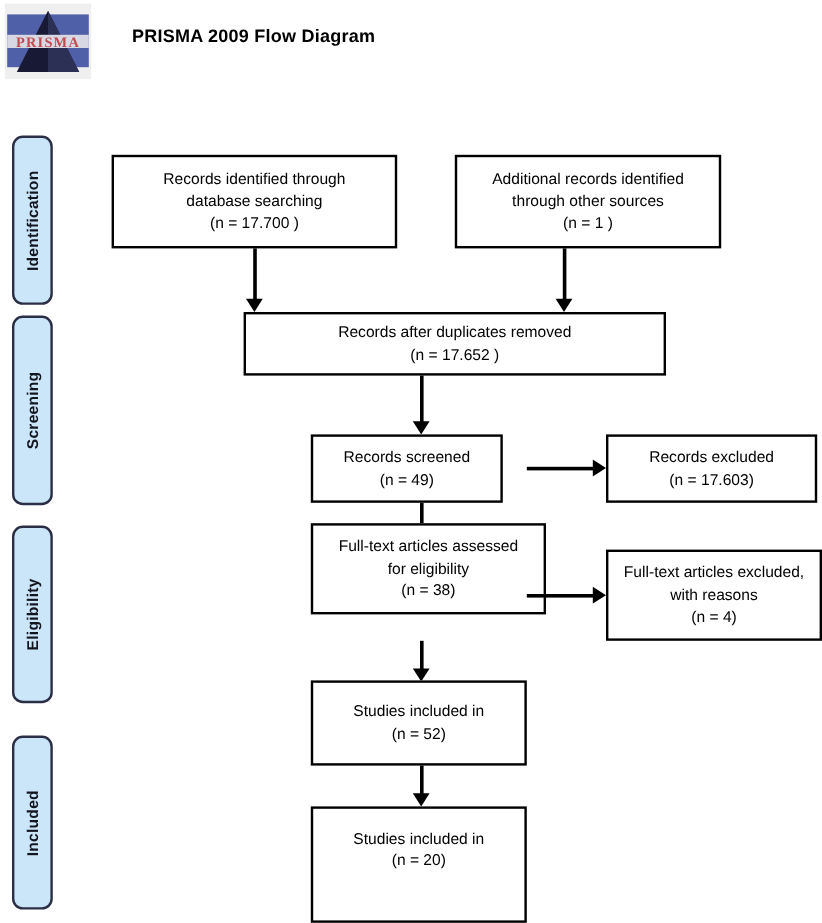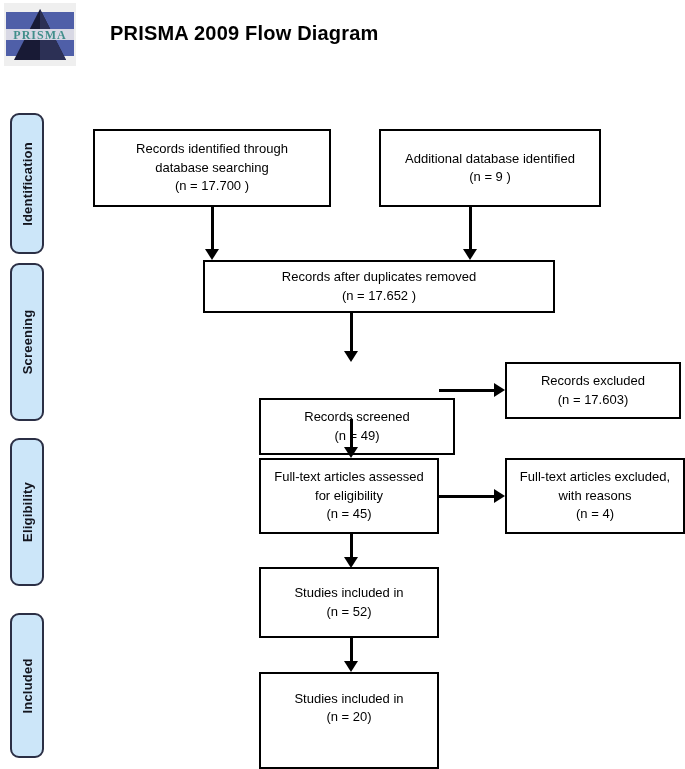--- a/index.html
+++ b/index.html
@@ -64,30 +64,30 @@
   }
   #logo .wordmark {
     position: absolute;
     left: 0;
     top: 25px;
     width: 72px;
     text-align: center;
     font-size: 12px;
     font-weight: bold;
     letter-spacing: 1px;
-    color: #0f766e;
+    color: #b91c1c;
     opacity: 0.75;
     font-family: "Liberation Serif", serif;
   }
 
   #page-title {
     position: absolute;
     left: 110px;
     top: 22px;
-    font-size: 20px;
+    font-size: 15px;
     font-weight: bold;
     letter-spacing: 0.2px;
     white-space: nowrap;
   }
 
   
   .stage-pill {
     position: absolute;
     left: 10px;
     width: 34px;
@@ -186,58 +186,59 @@
   <span class="stage-label">Included</span>
 </div>
 
 <div class="flow-box" style="left:93px; top:129px; width:238px; height:78px;">
   <span class="line">Records identified through</span>
   <span class="line">database searching</span>
   <span class="line">(n =  17.700 )</span>
 </div>
 
 <div class="flow-box" style="left:379px; top:129px; width:222px; height:78px;">
-  <span class="line">Additional database identified</span>
-  <span class="line">(n =  9 )</span>
+  <span class="line">Additional records identified</span>
+  <span class="line">through other sources</span>
+  <span class="line">(n =  1 )</span>
 </div>
 
 <div class="vline" style="left:211px; top:207px; height:46px;"></div>
 <div class="arrow-down" style="left:205px; top:249px;"></div>
 
 <div class="vline" style="left:469px; top:207px; height:46px;"></div>
 <div class="arrow-down" style="left:463px; top:249px;"></div>
 
 <div class="flow-box" style="left:203px; top:260px; width:352px; height:53px;">
   <span class="line">Records after duplicates removed</span>
   <span class="line">(n = 17.652  )</span>
 </div>
 
 <div class="vline" style="left:350px; top:313px; height:42px;"></div>
 <div class="arrow-down" style="left:344px; top:351px;"></div>
 
-<div class="flow-box" style="left:259px; top:362px; width:196px; height:57px;margin-top:36px;">
+<div class="flow-box" style="left:259px; top:362px; width:160px; height:57px;">
   <span class="line">Records screened</span>
   <span class="line">(n = 49)</span>
 </div>
 
 <div class="hline" style="left:439px; top:389px; width:57px;"></div>
 <div class="arrow-right" style="left:494px; top:383px;"></div>
 
 <div class="flow-box" style="left:505px; top:362px; width:176px; height:57px;">
   <span class="line">Records excluded</span>
   <span class="line">(n = 17.603)</span>
 </div>
 
 <div class="vline" style="left:350px; top:419px; height:32px;"></div>
 <div class="arrow-down" style="left:344px; top:447px;"></div>
 
-<div class="flow-box" style="left:259px; top:458px; width:180px; height:76px;">
+<div class="flow-box" style="left:259px; top:436px; width:196px; height:76px;">
   <span class="line">Full-text articles assessed</span>
   <span class="line">for eligibility</span>
-  <span class="line">(n = 45)</span>
+  <span class="line">(n = 38)</span>
 </div>
 
 <div class="hline" style="left:439px; top:495px; width:57px;"></div>
 <div class="arrow-right" style="left:494px; top:489px;"></div>
 
 <div class="flow-box" style="left:505px; top:458px; width:180px; height:76px;">
   <span class="line">Full-text articles excluded,</span>
   <span class="line">with reasons</span>
   <span class="line">(n = 4)</span>
 </div>

